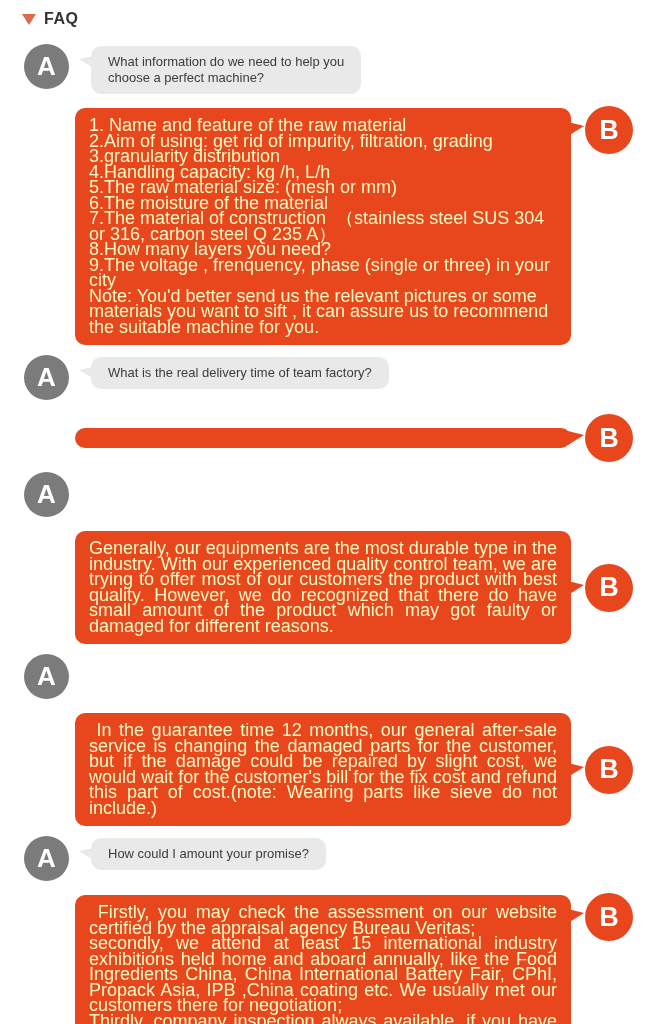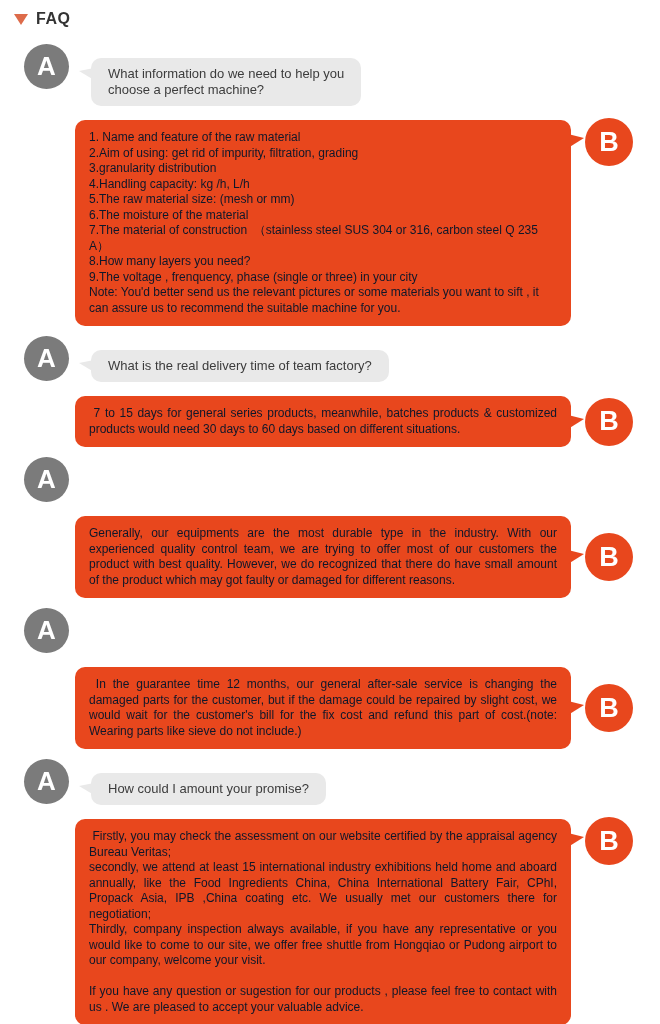--- a/index.html
+++ b/index.html
@@ -6,21 +6,21 @@
   html, body { width: 660px; background: #ffffff; }
   body {
     font-family: "Liberation Sans", "DejaVu Sans", sans-serif;
     height: 1024px;
     overflow: hidden;
     padding: 8px 0 0 0;
   }
   .faq-header {
     display: flex;
     align-items: center;
-    padding-left: 14px;
+    padding-left: 22px;
     margin-bottom: 14px;
     height: 22px;
   }
   .tri {
     width: 0; height: 0;
     border-left: 7px solid transparent;
     border-right: 7px solid transparent;
     border-top: 11px solid #dd6b4a;
     margin-right: 8px;
   }
@@ -46,21 +46,21 @@
     color: #ffffff;
     font-size: 26px;
     font-weight: bold;
     display: flex;
     align-items: center;
     justify-content: center;
   }
   .q-bubble {
     position: relative;
     margin-left: 22px;
-    margin-top: 14px;
+    margin-top: 2px;
     background: #e9e9e9;
     border-radius: 10px;
     padding: 8px 17px;
     max-width: 430px;
   }
   .q-tail {
     position: absolute;
     left: -12px;
     top: 10px;
     width: 0; height: 0;
@@ -94,23 +94,23 @@
     position: absolute;
     right: -13px;
     width: 0; height: 0;
     border-left: 16px solid #e8471d;
     border-top: 4px solid transparent;
     border-bottom: 10px solid transparent;
   }
   .b-center .a-tail { top: 50%; margin-top: -7px; }
   .b-top .a-tail { top: 14px; }
   .a-text {
-    font-size: 12px;
+    font-size: 18px;
     line-height: 15.5px;
-    color: #0f172a;
+    color: #fef9c3;
     white-space: pre-wrap;
     text-align: justify;
   }
   .a-text.plain { text-align: left; }
   .avatar-b {
     flex: none;
     width: 48px; height: 48px;
     margin-left: 14px;
     border-radius: 50%;
     background: #e8471d;
@@ -162,21 +162,20 @@
   <div class="q-row">
     <div class="avatar-a">A</div>
     <div class="q-bubble">
       <span class="q-tail"></span>
       <p class="q-text">What is the real delivery time of team factory?</p>
     </div>
   </div>
   <div class="a-row b-center">
     <div class="a-bubble">
       <span class="a-tail"></span>
-      <p class="a-text"> 7 to 15 days for general series products, meanwhile, batches products &amp; customized products would need 30 days to 60 days based on different situations.</p>
     </div>
     <div class="avatar-b">B</div>
   </div>
 </section>
 
 <section>
   <div class="q-row">
     <div class="avatar-a">A</div>
   </div>
   <div class="a-row b-center">

